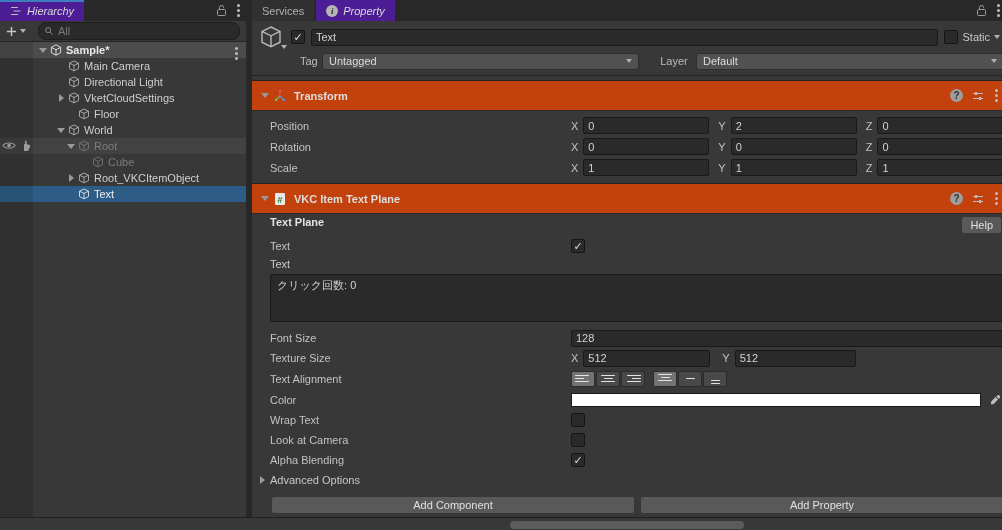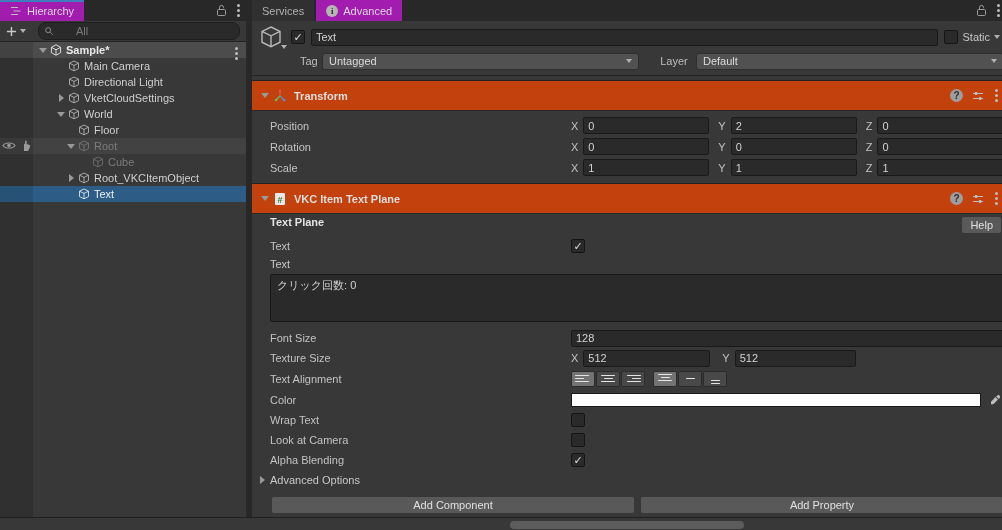--- a/index.html
+++ b/index.html
@@ -10,21 +10,21 @@
     font-size:11px;
     color:#c8c8c8;
     position:relative;
     overflow:hidden;
   }
   svg { display:block; }
 
   
   .tabbar { height:21px; background:#282828; display:flex; align-items:center; position:relative; }
   .tab { height:21px; display:flex; align-items:center; gap:5px; padding:0 10px; background:#282828; color:#b0b0b0; position:relative; cursor:default; }
-  .tab.active { background:#a21caf; color:#dadada; }
+  .tab.active { background:#4c1d95; color:#dadada;font-style:italic; }
   .tab.focused::before { content:""; position:absolute; top:0; left:0; right:0; height:2px; background:#3d7dbd; }
   .tab.inactive { background:#303030; }
   .tabbar-right { position:absolute; right:4px; top:0; height:21px; display:flex; align-items:center; gap:8px; }
 
   .kebab { display:flex; flex-direction:column; gap:2px; padding:2px; }
   .kebab i { width:3px; height:3px; border-radius:50%; background:#bdbdbd; }
   .tri-d { width:0; height:0; border-left:4px solid transparent; border-right:4px solid transparent; border-top:5px solid #999; }
   .tri-r { width:0; height:0; border-top:4px solid transparent; border-bottom:4px solid transparent; border-left:5px solid #999; }
   .caret { width:0; height:0; border-left:3.5px solid transparent; border-right:3.5px solid transparent; border-top:4px solid #b0b0b0; }
 
@@ -47,21 +47,21 @@
          display:flex; align-items:center; justify-content:center; height:18px; }
 
   .circle-help { width:13px; height:13px; border-radius:50%; background:#9e9e9e; color:#2d2d2d;
                  font-weight:bold; font-size:10px; display:flex; align-items:center; justify-content:center; }
 
   
   .hier { position:absolute; left:0; top:0; width:246px; height:517px; background:#383838; }
   .hier .toolbar { height:21px; background:#383838; border-bottom:1px solid #242424;
                    display:flex; align-items:center; padding:0 6px; }
   .searchbox { flex:1; margin-left:12px; height:18px; background:#2a2a2a; border:1px solid #1e1e1e;
-               border-radius:8px; display:flex; align-items:center; padding:0 5px; gap:20px; }
+               border-radius:8px; display:flex; align-items:center; padding:0 5px; gap:2px; }
   .searchbox input { background:transparent; border:none; height:13px; flex:1; padding:0 2px; }
 
   .tree { position:relative; height:475px; overflow:hidden; }
   .gutter-overlay { position:absolute; left:0; top:0; bottom:0; width:33px; background:rgba(0,0,0,0.13); z-index:2; pointer-events:none; }
   .trow { height:16px; display:flex; align-items:center; position:relative; }
   .trow .arrow-slot { width:14px; flex:none; display:flex; align-items:center; justify-content:center; }
   .trow .obj-icon { width:12px; height:12px; flex:none; color:#b2b2b2; margin-right:4px; }
   .trow .tlabel { color:#cfcfcf; white-space:nowrap; }
   .trow.lvl0 { padding-left:36px; }
   .trow.lvl1 { padding-left:54px; }
@@ -230,40 +230,40 @@
           <span class="tri-r"></span>
         </span>
       <span class="obj-icon">
         <svg width="12" height="12" viewBox="0 0 12 12">
             <path d="M6 1 L10.5 3.2 V8.6 L6 10.8 L1.5 8.6 V3.2 Z M1.5 3.2 L6 5.4 L10.5 3.2 M6 5.4 V10.8" fill="none" stroke="currentColor" stroke-width="0.9"></path>
           </svg>
       </span>
       <span class="tlabel">VketCloudSettings</span>
     </div>
 
+    <div class="trow lvl2">
+      <span class="arrow-slot"></span>
+      <span class="obj-icon">
+        <svg width="12" height="12" viewBox="0 0 12 12">
+            <path d="M6 1 L10.5 3.2 V8.6 L6 10.8 L1.5 8.6 V3.2 Z M1.5 3.2 L6 5.4 L10.5 3.2 M6 5.4 V10.8" fill="none" stroke="currentColor" stroke-width="0.9"></path>
+          </svg>
+      </span>
+      <span class="tlabel">Floor</span>
+    </div>
+
     <div class="trow lvl1">
       <span class="arrow-slot">
           <span class="tri-d"></span>
         </span>
       <span class="obj-icon">
         <svg width="12" height="12" viewBox="0 0 12 12">
             <path d="M6 1 L10.5 3.2 V8.6 L6 10.8 L1.5 8.6 V3.2 Z M1.5 3.2 L6 5.4 L10.5 3.2 M6 5.4 V10.8" fill="none" stroke="currentColor" stroke-width="0.9"></path>
           </svg>
       </span>
       <span class="tlabel">World</span>
-    </div>
-
-    <div class="trow lvl2">
-      <span class="arrow-slot"></span>
-      <span class="obj-icon">
-        <svg width="12" height="12" viewBox="0 0 12 12">
-            <path d="M6 1 L10.5 3.2 V8.6 L6 10.8 L1.5 8.6 V3.2 Z M1.5 3.2 L6 5.4 L10.5 3.2 M6 5.4 V10.8" fill="none" stroke="currentColor" stroke-width="0.9"></path>
-          </svg>
-      </span>
-      <span class="tlabel">Floor</span>
     </div>
 
     <div class="trow lvl2 disabled hovered">
       <span class="gutter-icons">
         <span>
           <svg width="14" height="13" viewBox="0 0 14 10">
               <path d="M1 5 C3 1.6 11 1.6 13 5 C11 8.4 3 8.4 1 5 Z" fill="none" stroke="#9a9a9a" stroke-width="1.1"></path>
               <circle cx="7" cy="5" r="1.8" fill="#9a9a9a"></circle>
             </svg>
         </span>
@@ -318,21 +318,21 @@
   </div>
 </div>
 
 <div class="insp">
   <div class="tabbar">
     <div class="tab inactive">
       <span>Services</span>
     </div>
     <div class="tab active" style="margin-left:2px;">
       <span style="width:12px;height:12px;border-radius:50%;background:#b5b5b5;color:#2b2b2b;font-weight:bold;font-size:9px;display:flex;align-items:center;justify-content:center;font-family:'Liberation Serif',serif;">i</span>
-      <span>Advanced</span>
+      <span>Property</span>
     </div>
     <div class="tabbar-right">
       <span>
         <svg width="11" height="13" viewBox="0 0 11 13">
             <rect x="1.5" y="5.5" width="8" height="6" rx="1" fill="none" stroke="#9a9a9a"></rect>
             <path d="M3.5 5.5 V3.4 a2 2 0 0 1 4 0 V4.2" fill="none" stroke="#9a9a9a"></path>
           </svg>
       </span>
       <span class="kebab">
           <i></i>

